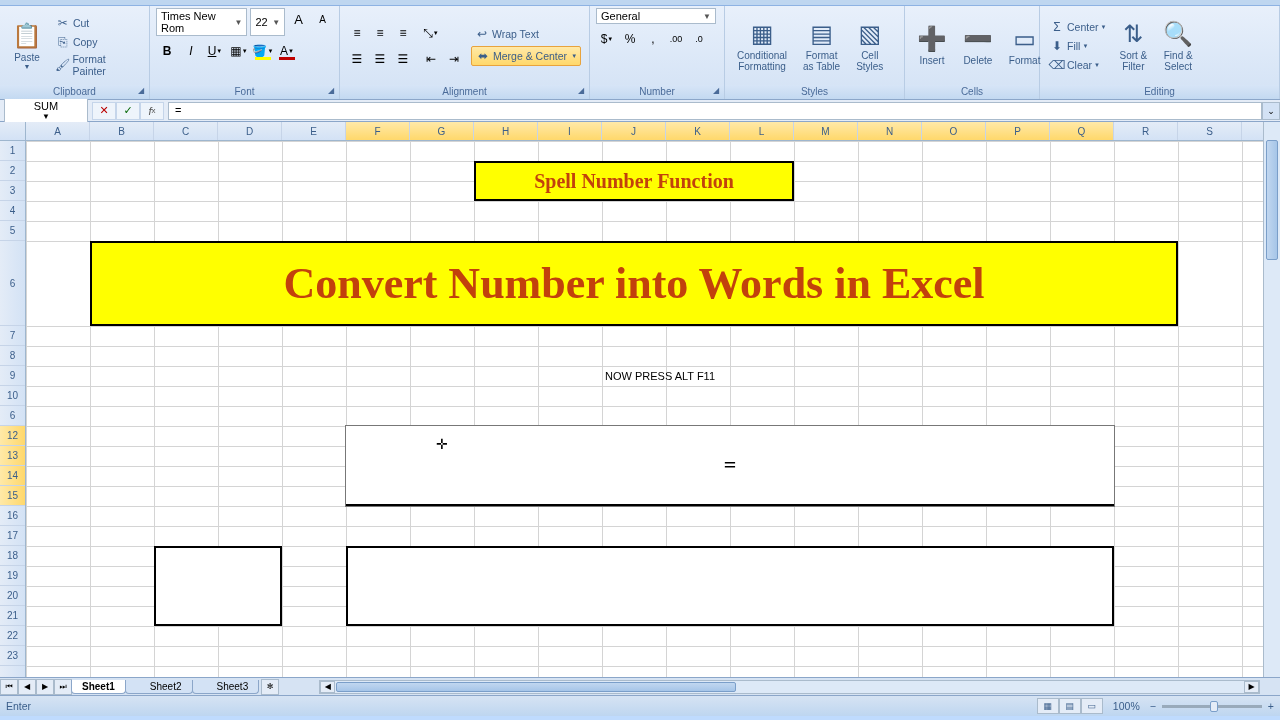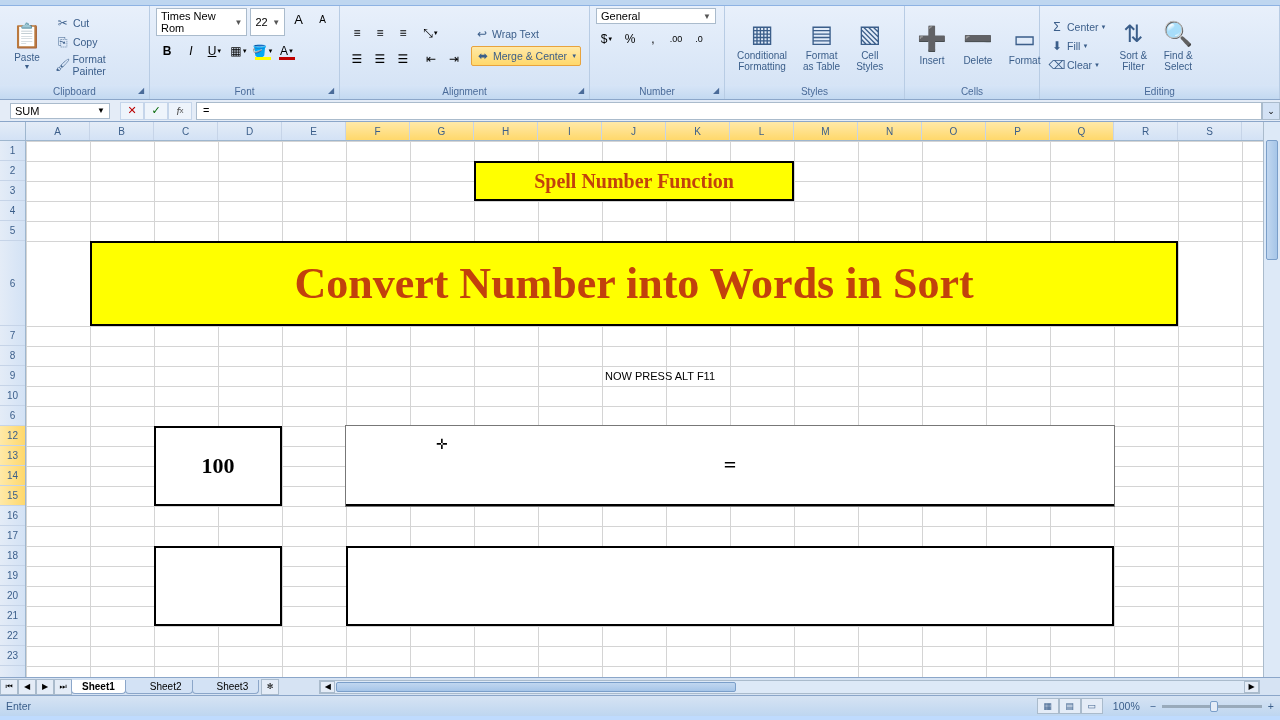--- a/index.html
+++ b/index.html
@@ -24,21 +24,21 @@
 .col { display: flex; flex-direction: column; gap: 1px; }
 .combo { background: white; border: 1px solid #abc; font-size: 11px; padding: 1px 4px; display: flex; align-items: center; justify-content: space-between; }
 .combo .arrow { font-size: 8px; color: #555; }
 
 .btn-sq { width: 22px; height: 22px; border: 1px solid transparent; display: flex; align-items: center; justify-content: center; font-size: 12px; cursor: pointer; border-radius: 2px; }
 
 .merge-active { background: linear-gradient(#ffe9a8, #ffd86b); border: 1px solid #e8a33d !important; }
 
 
 .formula-bar { background: #e4ecf7; height: 22px; display: flex; align-items: center; border-bottom: 1px solid #8ba6c9; font-size: 11px; }
-.name-box { width: 100px; background: white; border: 1px solid #abc; margin: 0 10px; padding: 1px 4px; display: flex; justify-content: space-between; align-items: center; }
+.name-box { width: 84px; background: white; border: 1px solid #abc; margin: 0 4px; padding: 1px 4px; display: flex; justify-content: space-between; align-items: center; flex-direction: column; }
 .name-box .arrow { font-size: 8px; }
 .fb-btns { display: flex; gap: 0; }
 .fb-btn { width: 24px; height: 18px; display: flex; align-items: center; justify-content: center; cursor: pointer; color: #555; font-size: 11px; border: 1px solid #c5d5ea; background: #eef4fb; }
 .fb-input { flex: 1; background: white; border: 1px solid #abc; margin-left: 4px; padding: 1px 6px; height: 18px; }
 .fb-expand { width: 18px; height: 18px; background: #d3e2f5; border: 1px solid #abc; display: flex; align-items: center; justify-content: center; font-size: 9px; }
 
 
 .grid-area { position: relative; background: white; height: 555px; display: flex; }
 .row-headers { width: 26px; background: linear-gradient(to right, #e4ecf7, #d3e2f5); border-right: 1px solid #9eb6ce; }
 .corner { height: 19px; background: linear-gradient(#e4ecf7, #d3e2f5); border-bottom: 1px solid #9eb6ce; border-right: 1px solid #9eb6ce; width: 26px; }
@@ -380,23 +380,22 @@
         <div class="gridlines-h" style="top: 365px;"></div>
         <div class="gridlines-h" style="top: 385px;"></div>
         <div class="gridlines-h" style="top: 405px;"></div>
         <div class="gridlines-h" style="top: 425px;"></div>
         <div class="gridlines-h" style="top: 445px;"></div>
         <div class="gridlines-h" style="top: 465px;"></div>
         <div class="gridlines-h" style="top: 485px;"></div>
         <div class="gridlines-h" style="top: 505px;"></div>
         <div class="gridlines-h" style="top: 525px;"></div>
         <div class="ws-box yellow-box" style="left: 448px; top: 20px; width: 320px; height: 40px; font-size: 20px;">Spell Number Function</div>
-        <div class="ws-box yellow-box" style="left: 64px; top: 100px; width: 1088px; height: 85px; font-size: 44px;">Convert Number into Words in Sort</div>
+        <div class="ws-box yellow-box" style="left: 64px; top: 100px; width: 1088px; height: 85px; font-size: 44px;">Convert Number into Words in Excel</div>
         <div class="cell-content" style="left: 576px; top: 225px; height: 20px;">NOW  PRESS ALT F11</div>
-        <div class="ws-box " style="left: 128px; top: 285px; width: 128px; height: 80px; font-size: 22px; font-weight: bold; background: white;">100</div>
         <div class="ws-box " style="left: 320px; top: 285px; width: 768px; height: 80px; font-size: 22px; font-weight: bold; background: white; border-top: none; border-right: none; border-bottom: 2px solid black; border-left: none; border-image: initial;">=</div>
         <div style="position: absolute; left: 319px; top: 284px; width: 770px; height: 82px; border: 1px solid rgb(119, 119, 119); pointer-events: none;"></div>
         <div class="ws-box " style="left: 128px; top: 405px; width: 128px; height: 80px; background: white;"></div>
         <div class="ws-box " style="left: 320px; top: 405px; width: 768px; height: 80px; background: white;"></div>
         <div class="cursor-cross" style="left: 410px; top: 295px;">✛</div>
       </div>
     <div class="scroll-v">
         <div class="thumb"></div>
       </div>
   </div>

